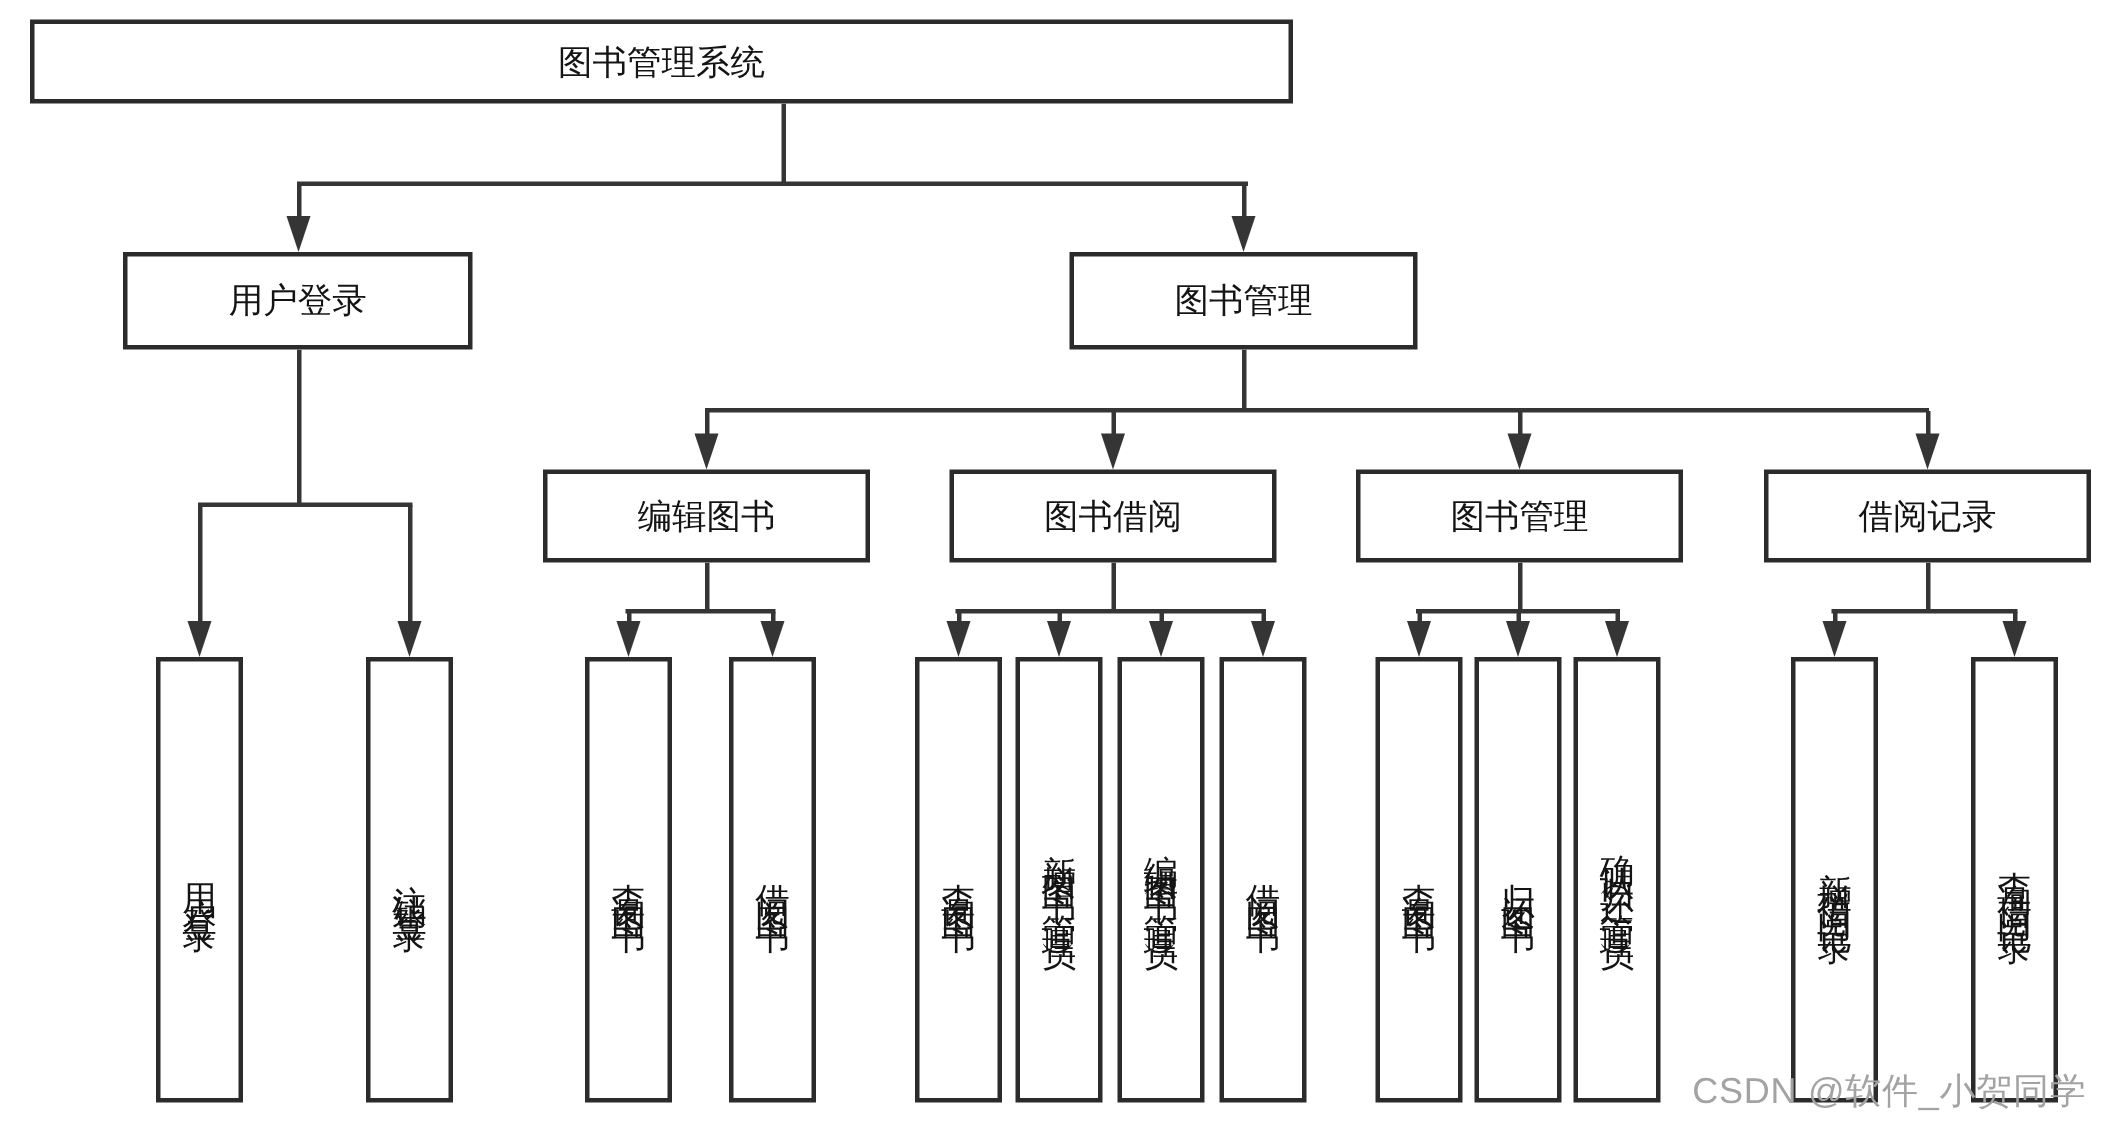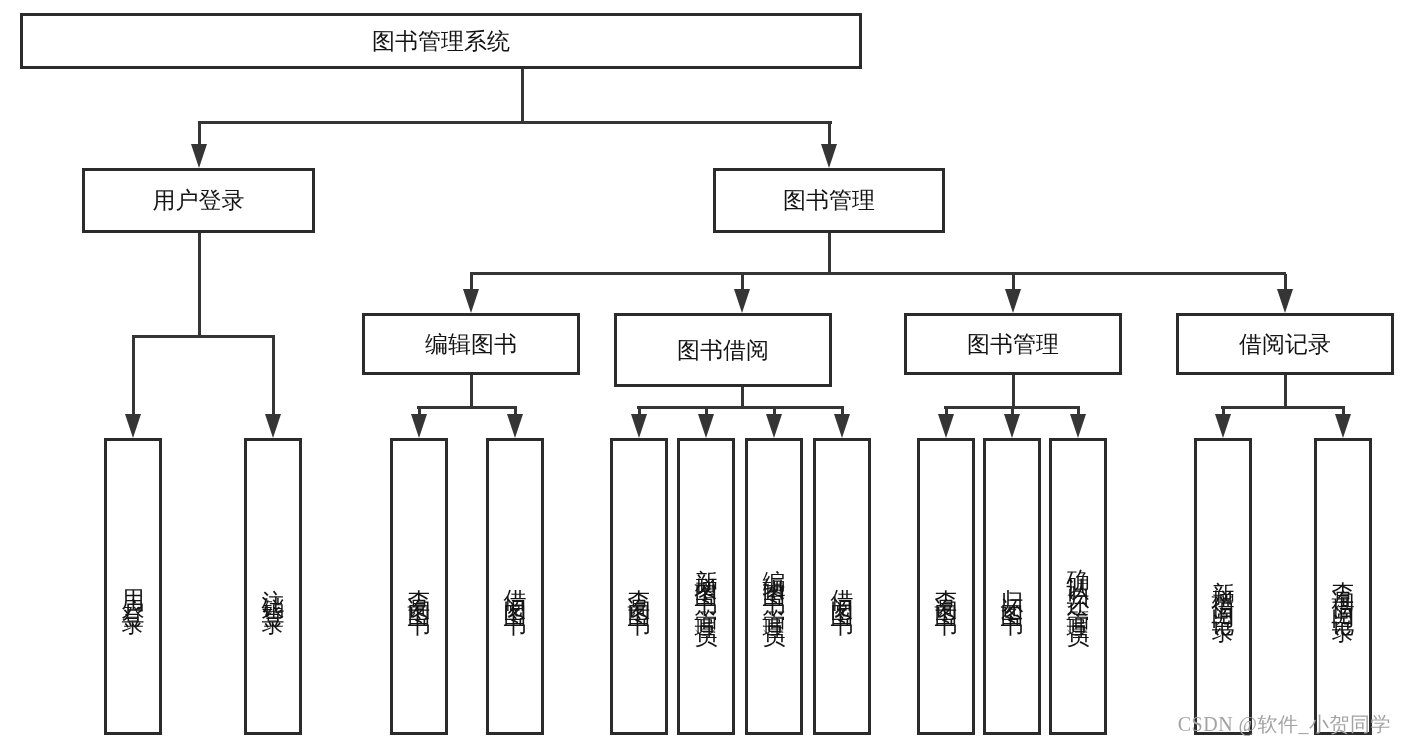--- a/index.html
+++ b/index.html
@@ -26,22 +26,22 @@
   .h,.v{position:absolute;background:#353535;z-index:1;}
   .h{height:3px;}
   .v{width:3px;}
   .arrow{
     position:absolute;width:0;height:0;z-index:1;
     border-left:8px solid transparent;border-right:8px solid transparent;
     border-top:24px solid #353535;
   }
   .watermark{
     position:absolute;right:14px;top:711px;z-index:5;
-    font-family:Liberation Serif, serif;
-    font-size:20px;color:#a3a3a3;letter-spacing:0.5px;
+    font-family:Liberation Sans, sans-serif;
+    font-size:24px;color:#a3a3a3;letter-spacing:0.5px;
   }
 </style>
 </head>
 <body>
 
 <div>
 
   <div class="box" style="left:20px;top:13px;width:842px;height:56px">
     <span>图书管理系统</span>
   </div>
@@ -74,21 +74,21 @@
   <div class="v" style="left:741px;top:274px;height:17px"></div>
   <div class="arrow" style="left:734px;top:289px"></div>
   <div class="v" style="left:1012px;top:274px;height:17px"></div>
   <div class="arrow" style="left:1005px;top:289px"></div>
   <div class="v" style="left:1284px;top:274px;height:17px"></div>
   <div class="arrow" style="left:1277px;top:289px"></div>
 
   <div class="box" style="left:362px;top:313px;width:218px;height:62px">
     <span>编辑图书</span>
   </div>
-  <div class="box" style="left:614px;top:313px;width:218px;height:74px">
+  <div class="box" style="left:633px;top:313px;width:218px;height:62px">
     <span>图书借阅</span>
   </div>
   <div class="box" style="left:904px;top:313px;width:218px;height:62px">
     <span>图书管理</span>
   </div>
   <div class="box" style="left:1176px;top:313px;width:218px;height:62px">
     <span>借阅记录</span>
   </div>
 
   <div class="v" style="left:470px;top:375px;height:33px"></div>

